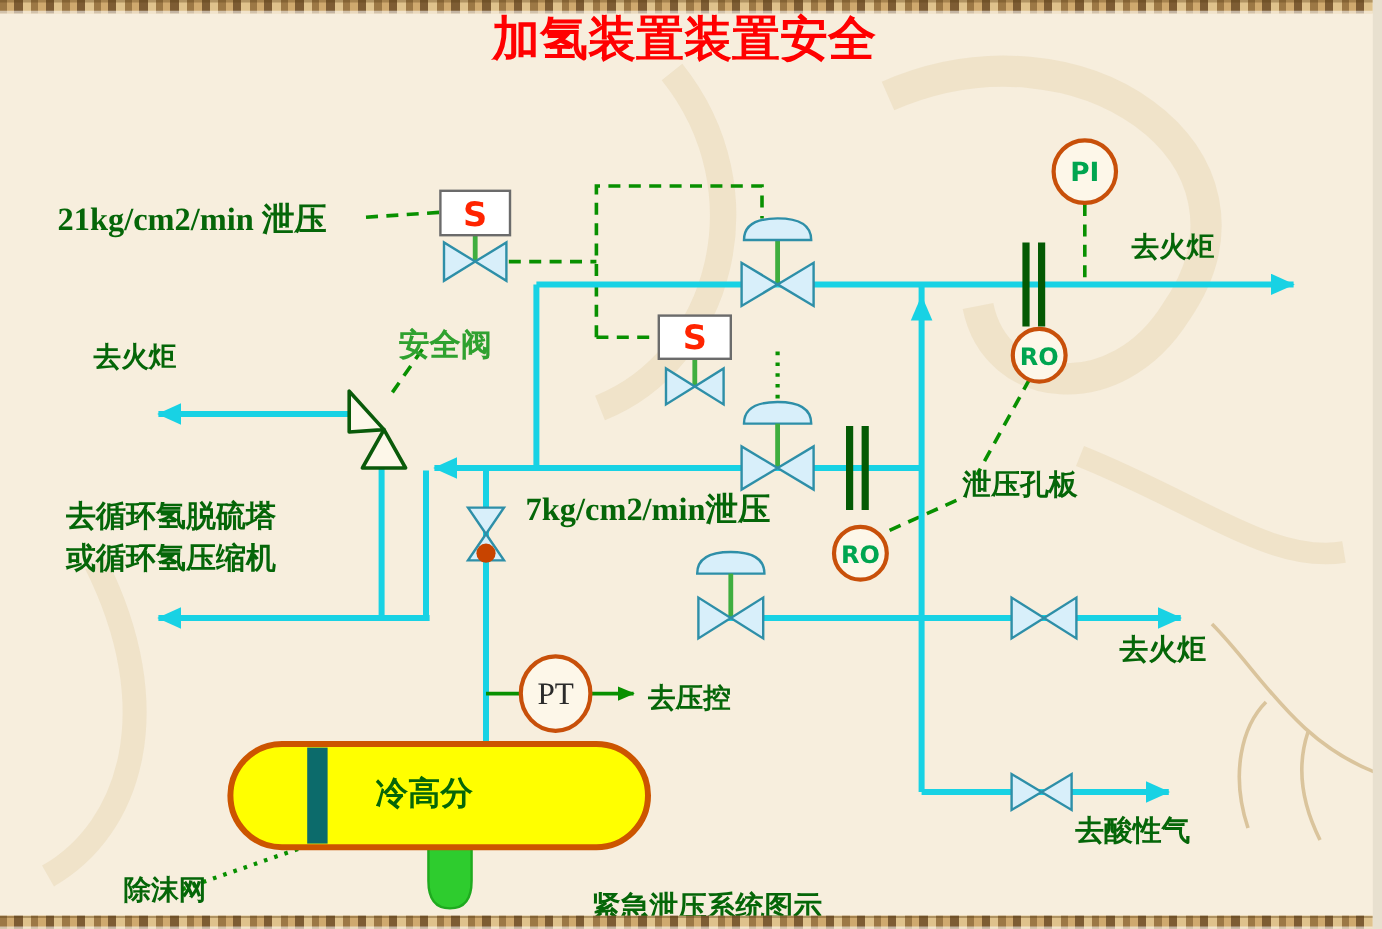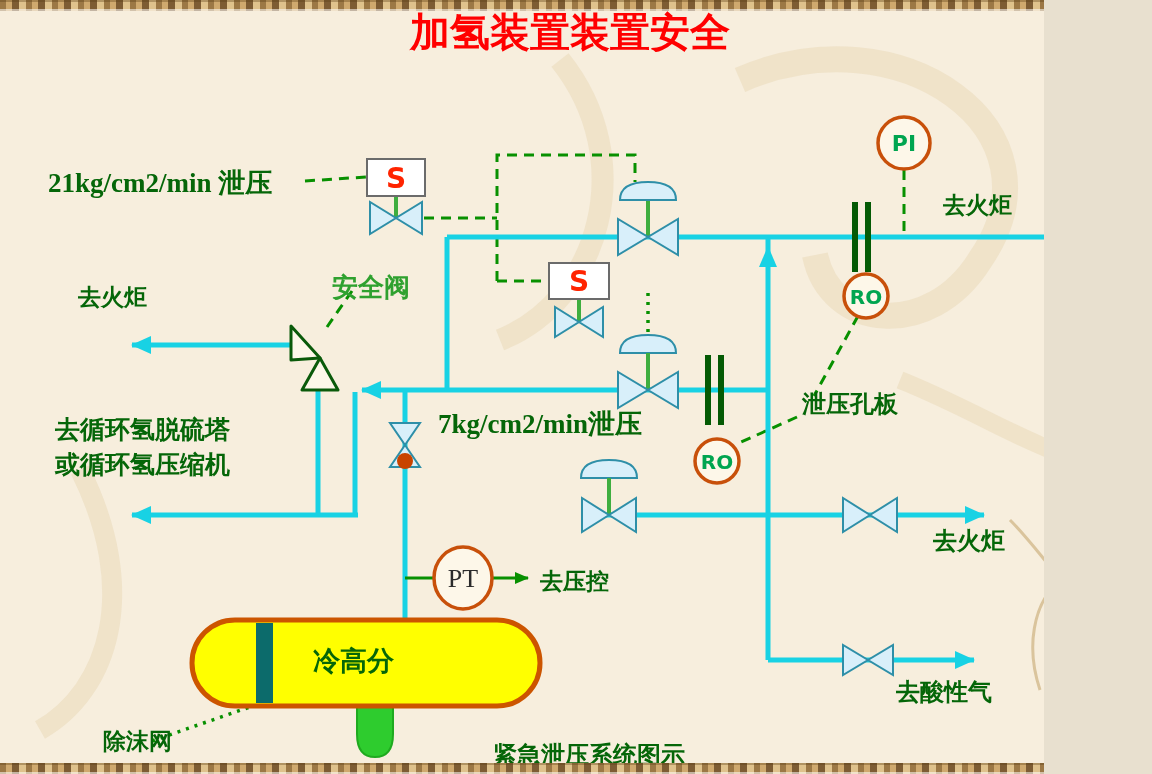--- a/index.html
+++ b/index.html
@@ -1,16 +1,16 @@
 <!DOCTYPE html>
 <html><head>
 <meta charset="utf-8">
 <style>
   html,body{margin:0;padding:0;background:#e8e0cf;}
-  .slide{position:relative;width:1044px;height:774px;background:#f7eedd;overflow:hidden;
+  .slide{position:relative;width:1144px;height:774px;background:#f7eedd;overflow:hidden;
          font-family:"DejaVu Sans",sans-serif;text-decoration:underline;}
   .border-strip{position:absolute;left:0;right:0;height:11px;z-index:5;
     background:repeating-linear-gradient(90deg,#9c7845 0 6px,#cfa96e 6px 12px,#7d5c33 12px 19px,#dfc28c 19px 26px);
     box-shadow:inset 0 -2px 0 rgba(255,255,255,.55), inset 0 2px 0 rgba(90,60,20,.35);}
   .border-top{top:0;}
   .border-bottom{bottom:0;}
   svg{position:absolute;inset:0;}
   .lbl{font-family:"DejaVu Sans",sans-serif;font-weight:bold;fill:#056608;}
   .lbl-light{fill:#2fa12f;}
   .serif{font-family:"Liberation Serif","DejaVu Serif",serif;}

